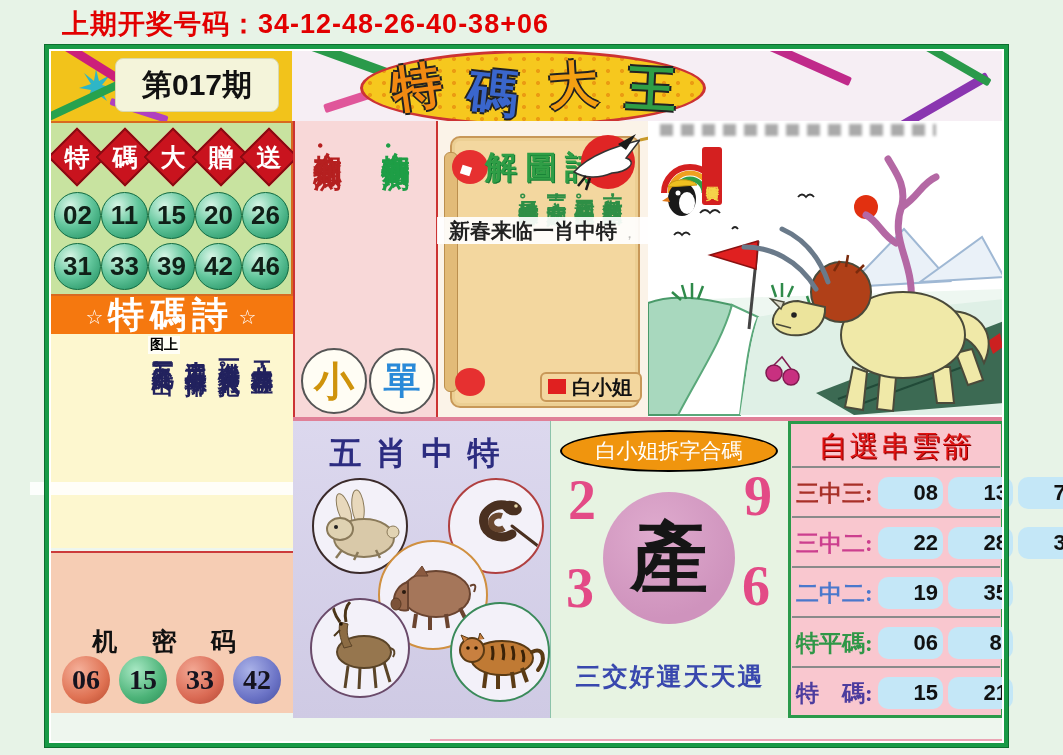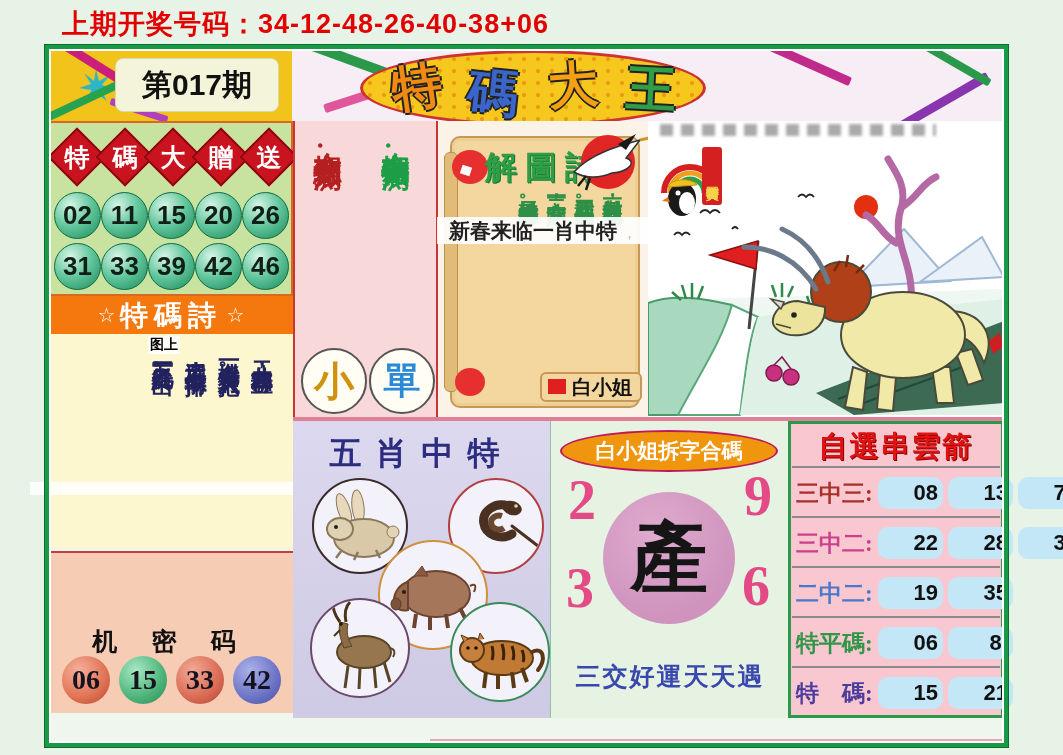--- a/index.html
+++ b/index.html
@@ -31,21 +31,21 @@
   
   .gift-panel{left:49px;top:121px;width:244px;height:175px;background:#c8e3a0;border:2px solid #d86a20;box-sizing:border-box;}
   .diamond{position:absolute;width:42px;height:42px;background:#c9131e;transform:rotate(45deg);
            box-shadow:inset 0 0 0 2px #8a0a12;}
   .diamond span{position:absolute;left:0;top:0;width:42px;height:42px;transform:rotate(-45deg);
                 color:#fff;font-size:25px;font-weight:bold;text-align:center;line-height:42px;}
   .gball{position:absolute;width:45px;height:45px;border-radius:50%;
          background:radial-gradient(circle at 34% 28%,#d8f6e6,#62c69c 48%,#1f8f5f 95%);
          border:1px solid #0f6a42;text-align:center;line-height:45px;font-size:26px;font-weight:bold;color:#102018;}
   .poem-header{left:49px;top:296px;width:244px;height:38px;background:#f5780f;color:#fff;text-align:center;line-height:38px;}
-  .poem-header .t{font-size:28px;font-weight:bold;letter-spacing:6px;}
+  .poem-header .t{font-size:36px;font-weight:bold;letter-spacing:6px;}
   .poem-header .star{font-size:20px;vertical-align:3px;}
   .poem-box{left:49px;top:334px;width:244px;height:214px;background:#fdf7cf;}
   .poem-lines{left:60px;top:345px;width:224px;height:200px;font-size:22px;font-weight:bold;color:#22225e;
               letter-spacing:2px;line-height:1.05;}
   .poem-lines div{margin:0 10px;}
   .watermark{left:148px;top:336px;font-size:14px;font-weight:bold;color:#000000;background:rgba(255,255,255,.8);padding:0 2px;}
   .artifact{background:rgba(255,255,255,.88);}
   .salmon-box{left:49px;top:551px;width:244px;height:70px;background:#f6cdb4;border-top:2px solid #cc3b3b;}
   .secret-panel{left:49px;top:621px;width:244px;height:92px;background:#f6cdb4;}
   .secret-title{left:49px;top:625px;width:244px;text-align:center;font-size:25px;font-weight:bold;color:#111;letter-spacing:14px;}
@@ -82,29 +82,29 @@
               background:repeating-linear-gradient(90deg,rgba(100,100,100,.55) 0 13px,transparent 13px 21px);
               filter:blur(1.5px);}
   .logo-tag{left:702px;top:147px;width:20px;height:58px;background:#d42020;border-radius:3px;
             color:#f5d44a;font-size:13px;font-weight:bold;text-align:center;line-height:19px;}
   
   .divider-pink{left:293px;top:417px;width:711px;height:4px;background:#e08098;}
   .zodiac-panel{left:293px;top:421px;width:257px;height:297px;background:linear-gradient(#dcd8ee,#cfcae4);overflow:hidden;}
   .zodiac-title{left:293px;top:432px;width:257px;text-align:center;font-size:32px;font-weight:bold;color:#2c2c80;letter-spacing:14px;}
   .zcircle{position:absolute;border-radius:50%;background:#f3f1f9;box-sizing:border-box;overflow:hidden;}
   .split-panel{left:550px;top:421px;width:238px;height:297px;background:#e7f3e2;border-left:1px solid #8cc2aa;box-sizing:border-box;}
-  .split-oval{left:560px;top:430px;width:218px;height:42px;border-radius:50%;background:#f0950e;border:2px solid #be185d;
-              box-sizing:border-box;text-align:center;line-height:38px;color:#fff;font-size:21px;font-weight:bold;}
+  .split-oval{left:560px;top:430px;width:218px;height:42px;border-radius:50%;background:#f0950e;border:2px solid #000000;
+              box-sizing:border-box;text-align:center;line-height:38px;color:#fff;font-size:21px;font-weight:normal;}
   .split-num{position:absolute;font-size:56px;font-weight:bold;color:#e34a86;}
   .split-circle{left:603px;top:492px;width:132px;height:132px;border-radius:50%;
                 background:radial-gradient(circle at 40% 32%,#dfabce,#cf93bd 70%);text-align:center;line-height:132px;
                 font-size:78px;font-weight:bold;color:#151515;}
   .split-line{left:550px;width:240px;text-align:center;font-size:25px;font-weight:bold;color:#3948ae;letter-spacing:2px;}
   .combo-panel{left:788px;top:421px;width:216px;height:297px;background:#f9c7cf;border:3px solid #2a9a4a;box-sizing:border-box;}
-  .combo-title{left:788px;top:427px;width:216px;text-align:center;font-size:29px;font-weight:bold;color:#e01212;
+  .combo-title{left:788px;top:427px;width:216px;text-align:center;font-size:29px;font-weight:normal;color:#e01212;
                letter-spacing:2px;text-shadow:1px 1px 0 #8a0000;}
   .combo-row{position:absolute;left:792px;width:208px;height:50px;border-top:2px solid #8a8a8a;display:flex;align-items:center;}
   .combo-label{font-size:23px;font-weight:bold;margin-left:4px;white-space:nowrap;}
   .chip{width:34px;height:32px;border-radius:10px;background:#c4e7f7;text-align:center;line-height:32px;
         font-size:22px;font-weight:bold;color:#111;margin-left:5px;flex:0 0 auto;padding-left:31px;}
   .bottom-pink{left:430px;top:739px;width:574px;height:5px;background:#eba4b4;}
 </style>
 </head>
 <body>
 

